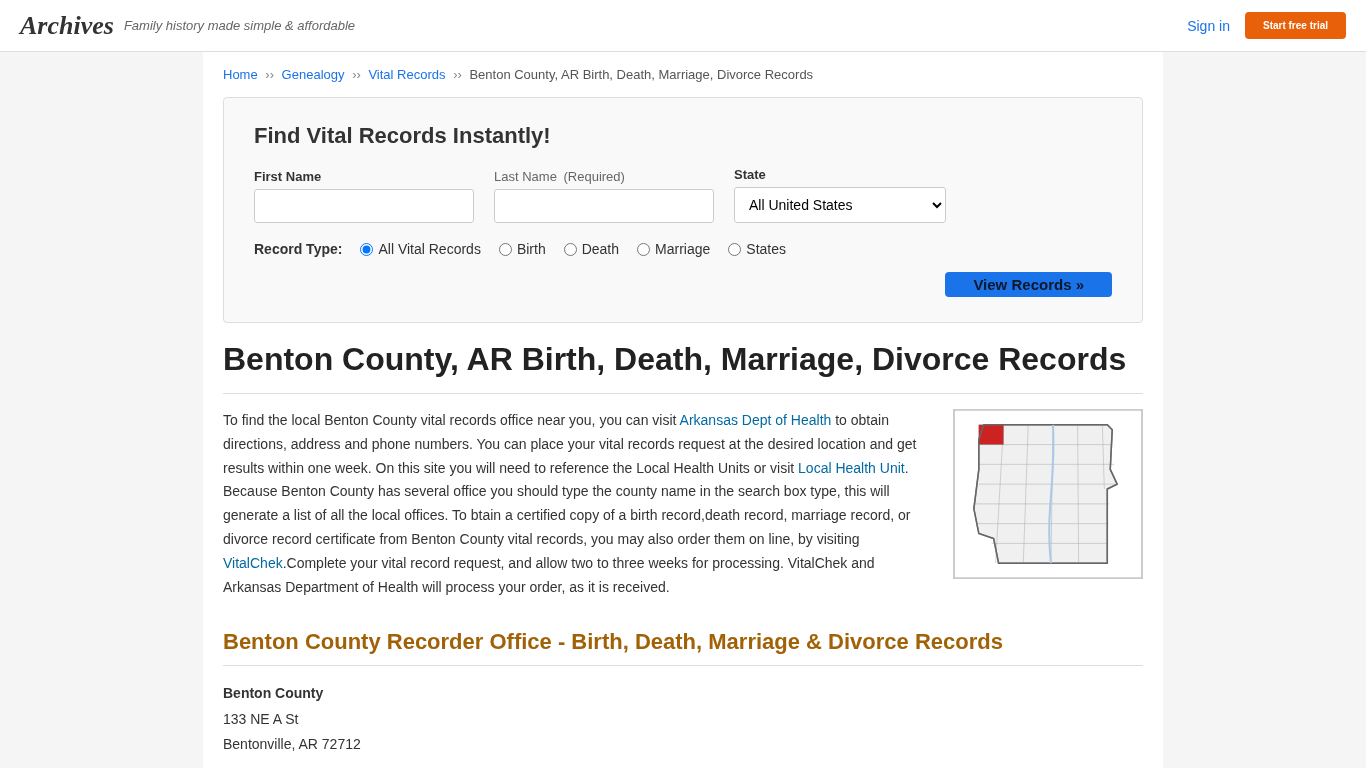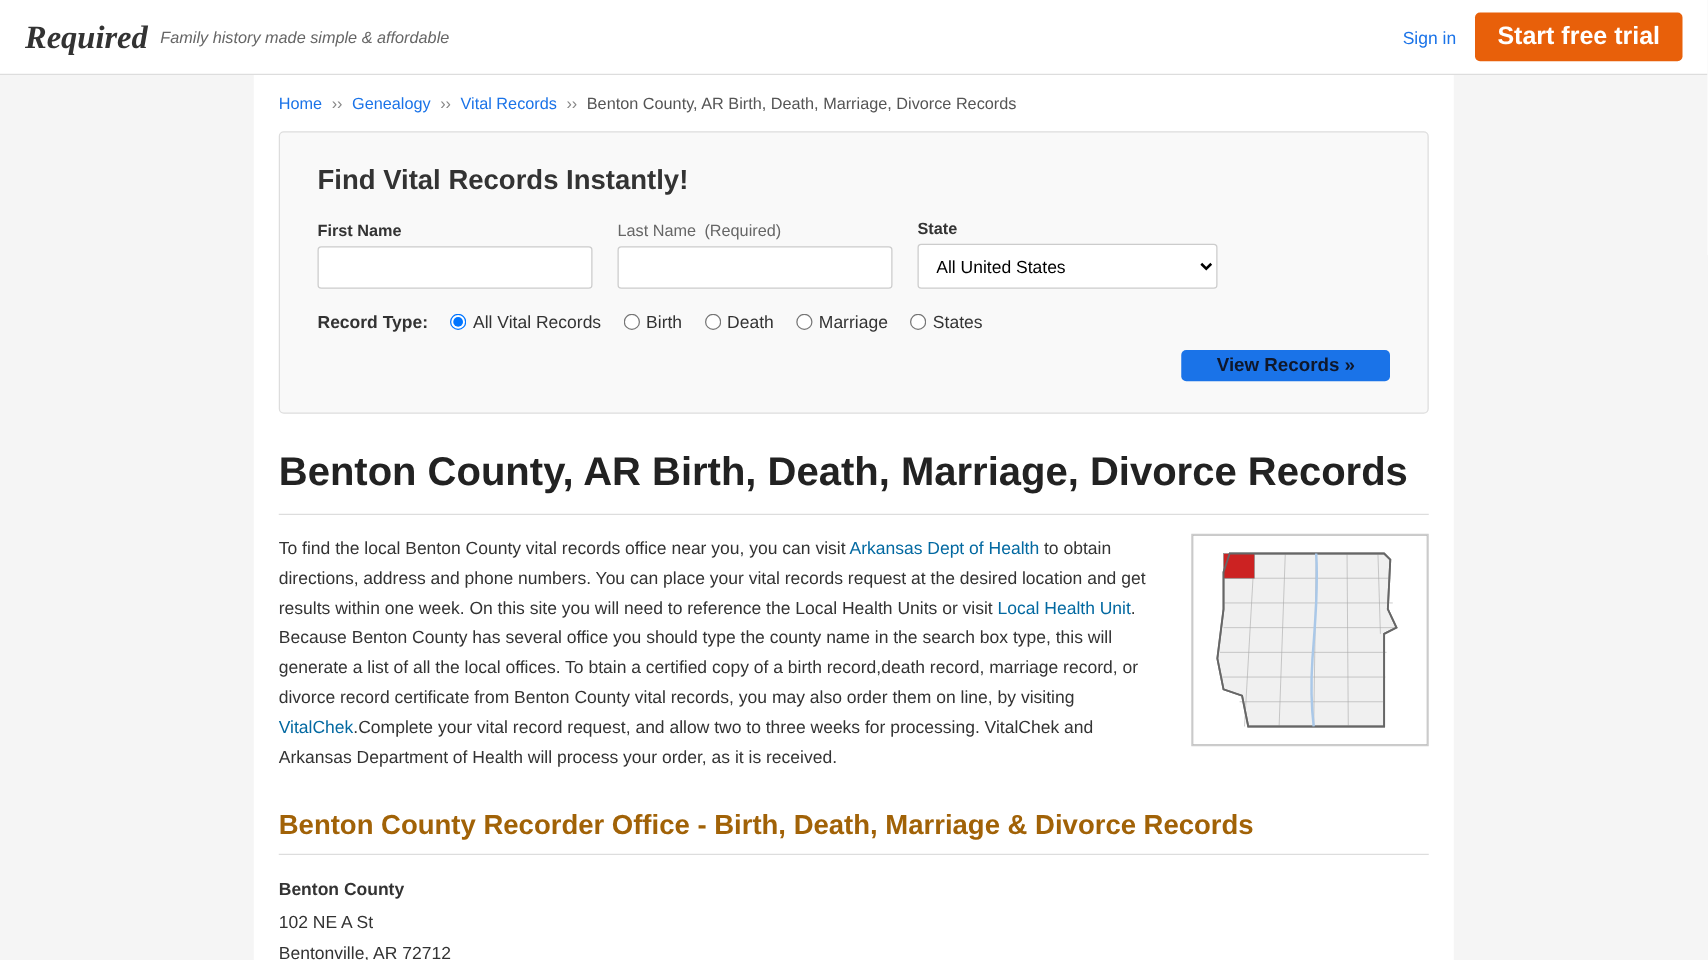--- a/index.html
+++ b/index.html
@@ -43,21 +43,21 @@
       text-decoration: none;
       font-size: 14px;
       cursor: pointer;
     }
     .btn-trial {
       background: #e8600a;
       color: #fff;
       border: none;
       padding: 8px 18px;
       border-radius: 4px;
-      font-size: 20px;
+      font-size: 10px;
       cursor: pointer;
       font-weight: bold;
     }
 
     
     #main {
       max-width: 960px;
       margin: 0 auto;
       padding: 15px 20px;
       background: #fff;
@@ -77,21 +77,21 @@
       margin: 0 4px;
       color: #888;
     }
 
     
     .search-box {
       background: #f9f9f9;
       border: 1px solid #ddd;
       border-radius: 4px;
       padding: 25px 30px;
-      margin-bottom: 28px;
+      margin-bottom: 18px;
     }
     .search-title {
       font-size: 22px;
       color: #333;
       margin-bottom: 18px;
       font-weight: bold;
     }
     .search-fields {
       display: flex;
       gap: 20px;
@@ -113,21 +113,21 @@
       color: #666;
     }
     .field-group input[type="text"] {
       width: 220px;
       padding: 8px 10px;
       border: 1px solid #ccc;
       border-radius: 3px;
       font-size: 14px;
     }
     .field-group select {
-      width: 240px;
+      width: 212px;
       padding: 8px 10px;
       border: 1px solid #ccc;
       border-radius: 3px;
       font-size: 14px;
       background: #fff;
     }
     .record-type-row {
       display: flex;
       align-items: center;
       gap: 18px;
@@ -214,21 +214,21 @@
     .county-info strong {
       font-weight: bold;
     }
   </style>
 </head>
 <body>
 
 <div id="header">
   <div id="header-left">
     <div class="logo-archives">
-      <span>Required</span>
+      <span>Archives</span>
     </div>
     <div class="logo-tagline">Family history made simple &amp; affordable</div>
   </div>
   <div id="header-right">
     <a class="sign-in-link">Sign in</a>
     <button class="btn-trial">Start free trial</button>
   </div>
 </div>
 
 <div id="main">
@@ -332,17 +332,17 @@
 
         <path d="M 98,155 Q 95,130 97,100 Q 99,75 100,55 Q 101,30 100,15" fill="none" stroke="#aac8e8" stroke-width="2"></path>
       </svg>
     </div>
   </div>
 
   <h2 class="recorder-title">Benton County Recorder Office - Birth, Death, Marriage &amp; Divorce Records</h2>
 
   <div class="county-info">
     <p><strong>Benton County</strong></p>
-    <p>102 NE A St</p>
+    <p>133 NE A St</p>
     <p>Bentonville, AR 72712</p>
   </div>
 
 </div>
 
 </body></html>

